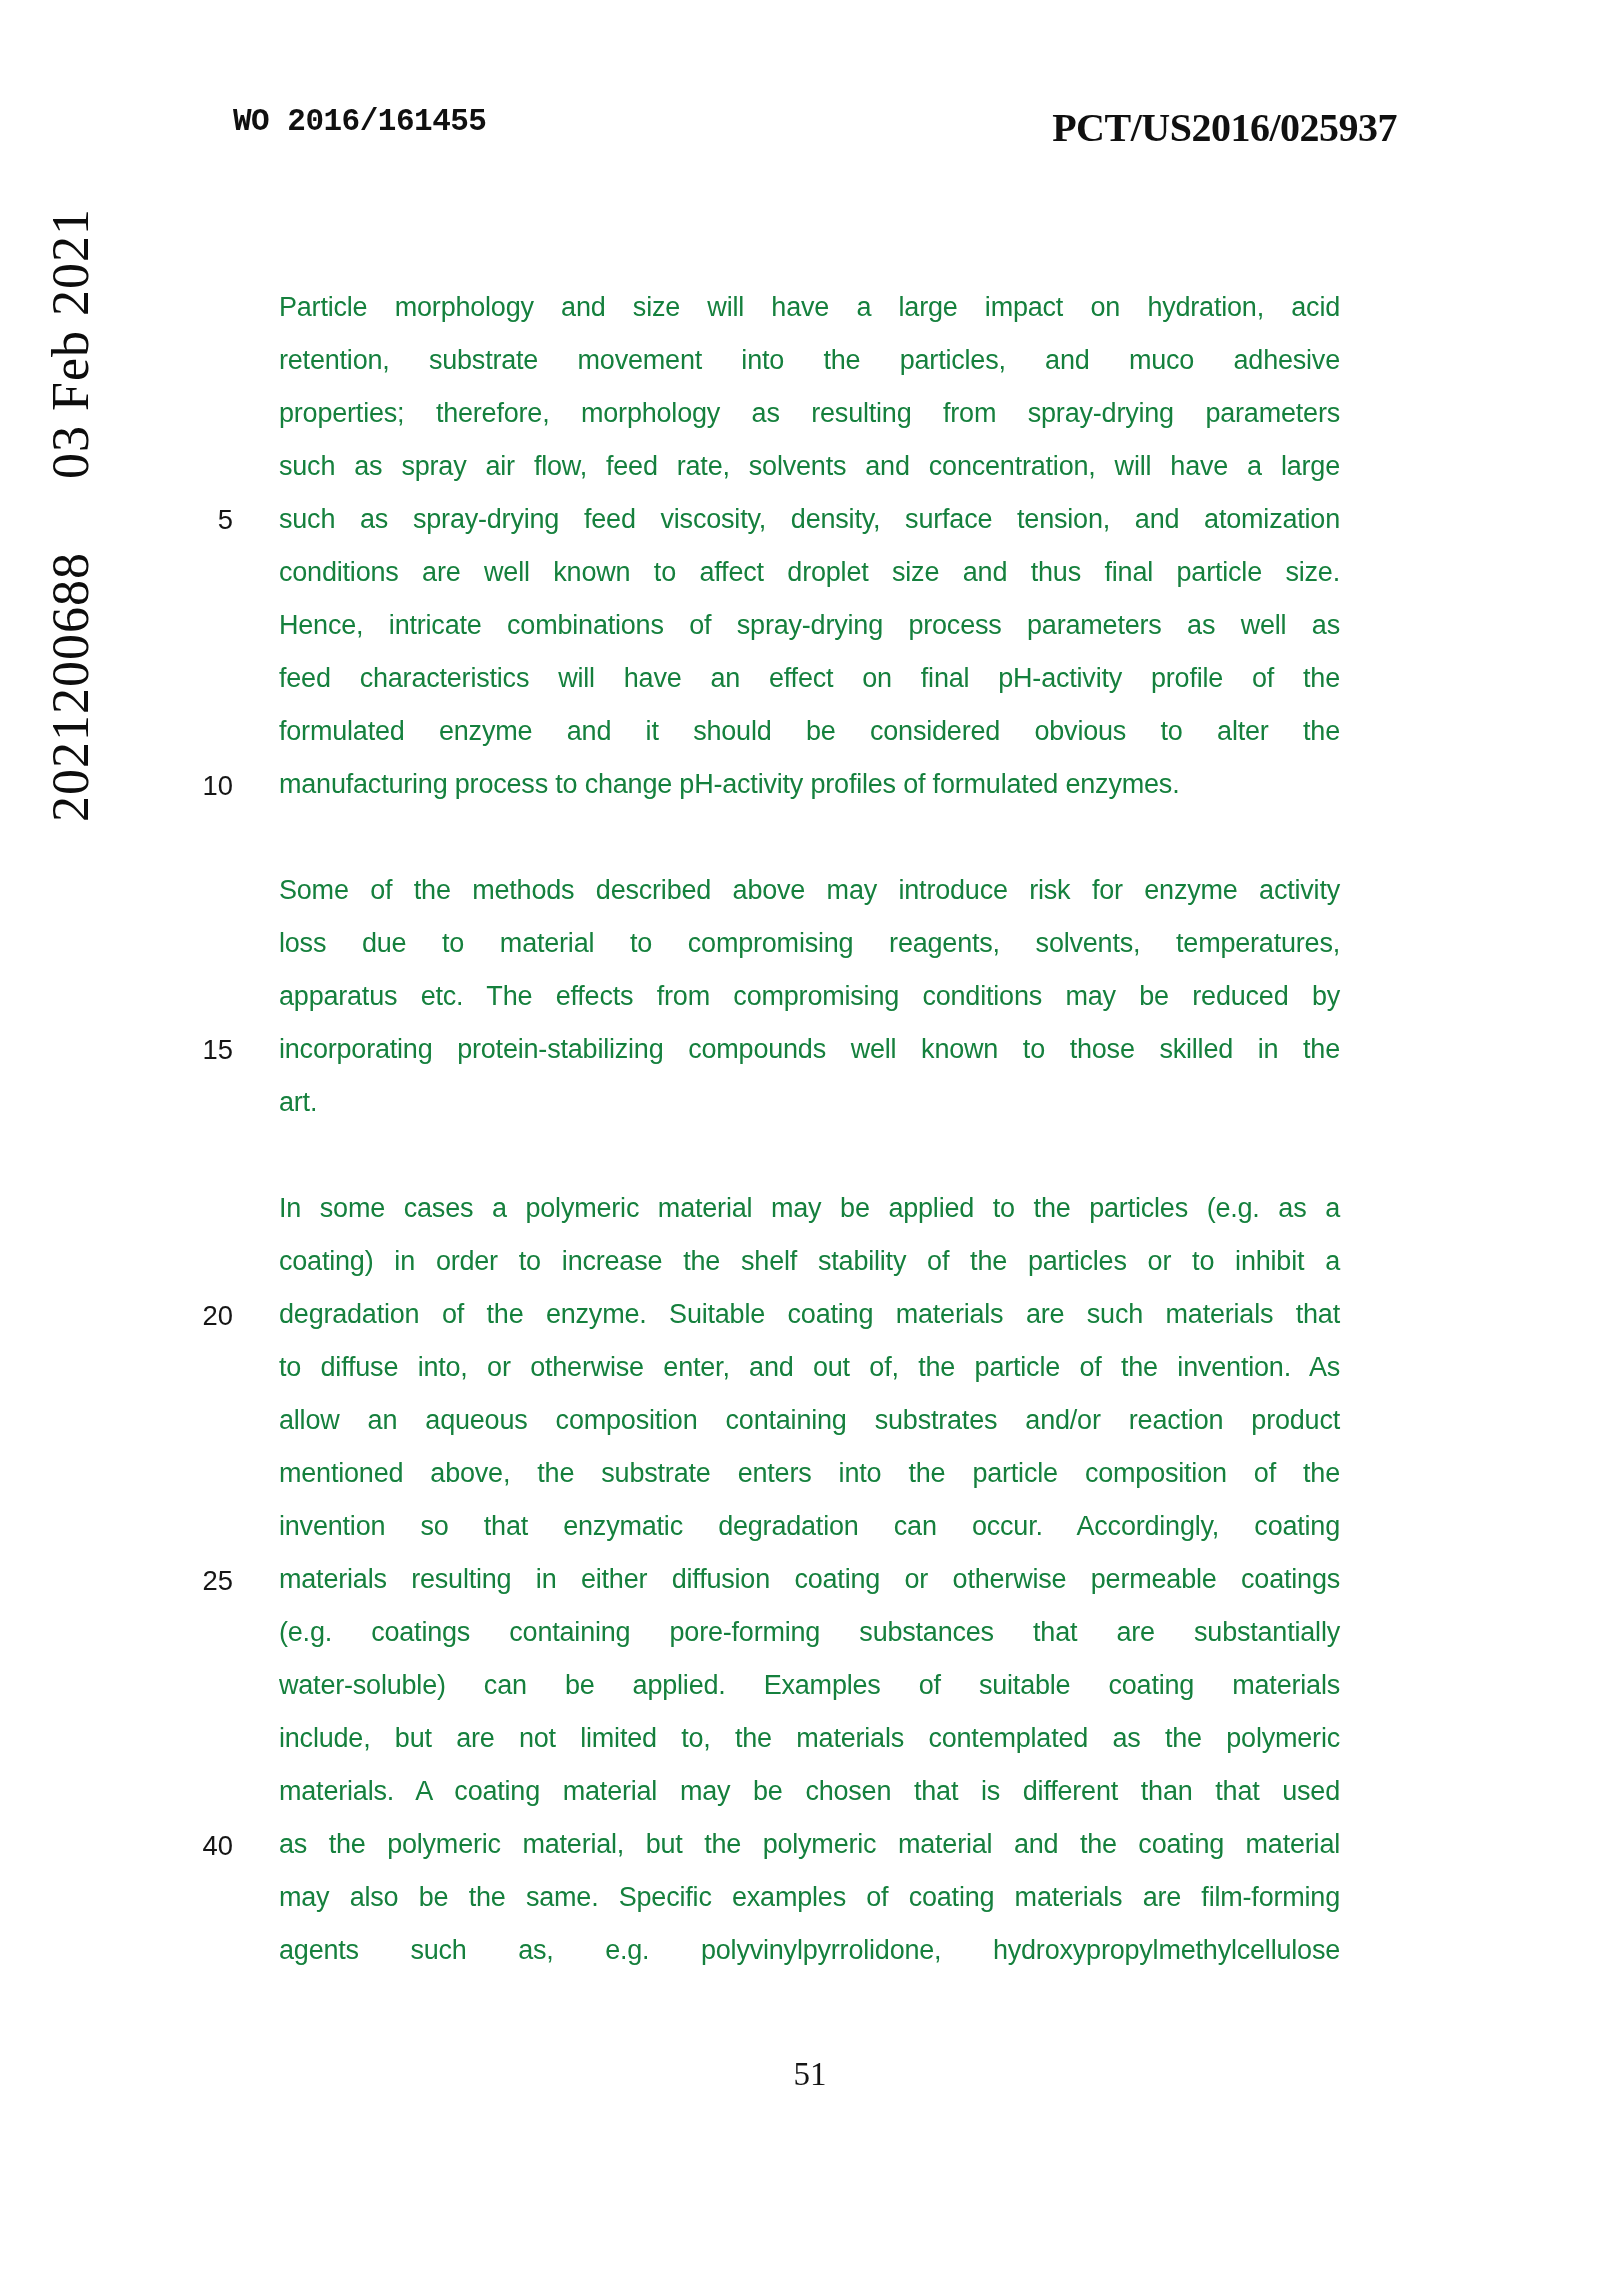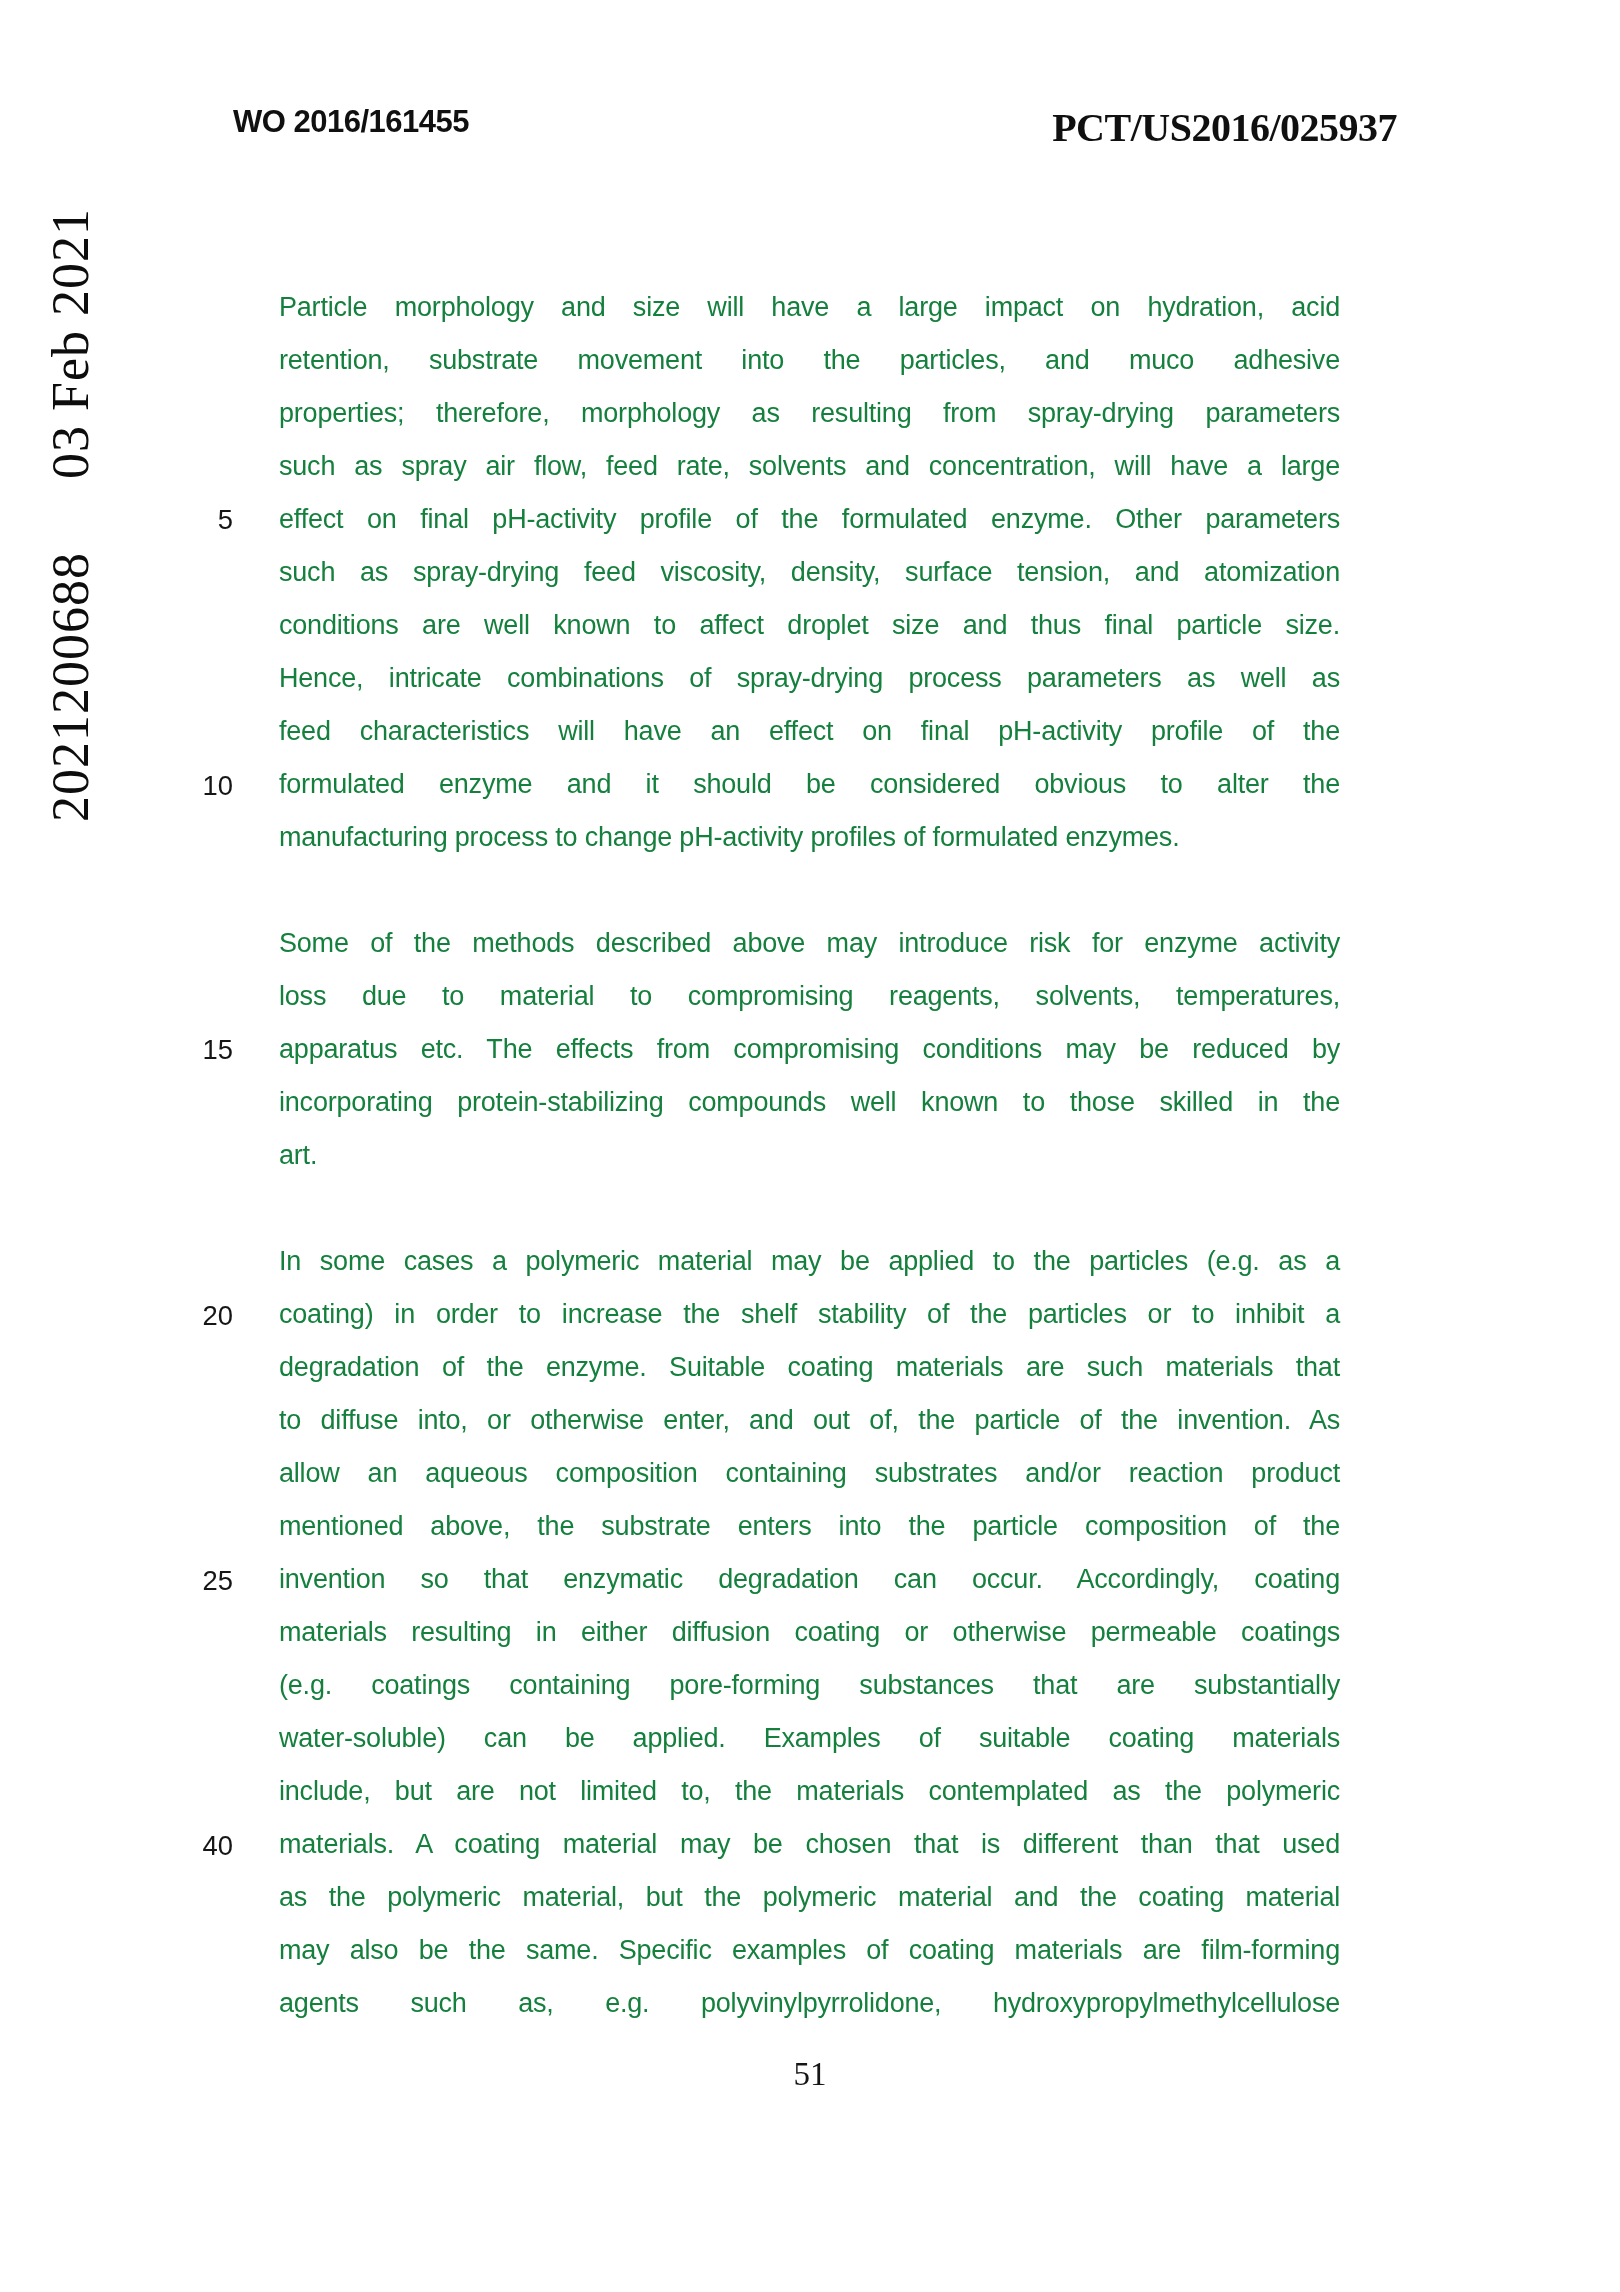--- a/index.html
+++ b/index.html
@@ -15,21 +15,21 @@
     color: #101010;
     overflow: hidden;
     font-family: "Liberation Sans", sans-serif;
   }
 
   
   .header-left {
     position: absolute;
     left: 233px;
     top: 104px;
-    font-family: Liberation Sans, sans-serif;
+    font-family: Liberation Mono, monospace;
     font-weight: bold;
     font-size: 31px;
     letter-spacing: -0.5px;
     white-space: nowrap;
   }
   .header-right {
     position: absolute;
     right: 223px;
     top: 104px;
     font-family: "Liberation Serif", serif;
@@ -127,21 +127,20 @@
       <div class="linenum" style="top: 1554px;">25</div>
       <div class="linenum" style="top: 1819px;">40</div>
     </div>
 
   <div class="body-col" id="body-col">
       <div class="para">
         <div class="line">Particle morphology and size will have a large impact on hydration, acid</div>
         <div class="line">retention, substrate movement into the particles, and muco adhesive</div>
         <div class="line">properties; therefore, morphology as resulting from spray-drying parameters</div>
         <div class="line">such as spray air flow, feed rate, solvents and concentration, will have a large</div>
-        <div class="line">effect on final pH-activity profile of the formulated enzyme.  Other parameters</div>
         <div class="line">such as spray-drying feed viscosity, density, surface tension, and atomization</div>
         <div class="line">conditions are well known to affect droplet size and thus final particle size.</div>
         <div class="line">Hence, intricate combinations of spray-drying process parameters as well as</div>
         <div class="line">feed characteristics will have an effect on final pH-activity profile of the</div>
         <div class="line">formulated enzyme and it should be considered obvious to alter the</div>
         <div class="line no-just">manufacturing process to change pH-activity profiles of formulated enzymes.</div>
       </div>
       <div class="para">
         <div class="line">Some of the methods described above may introduce risk for enzyme activity</div>
         <div class="line">loss due to material to compromising reagents, solvents, temperatures,</div>

